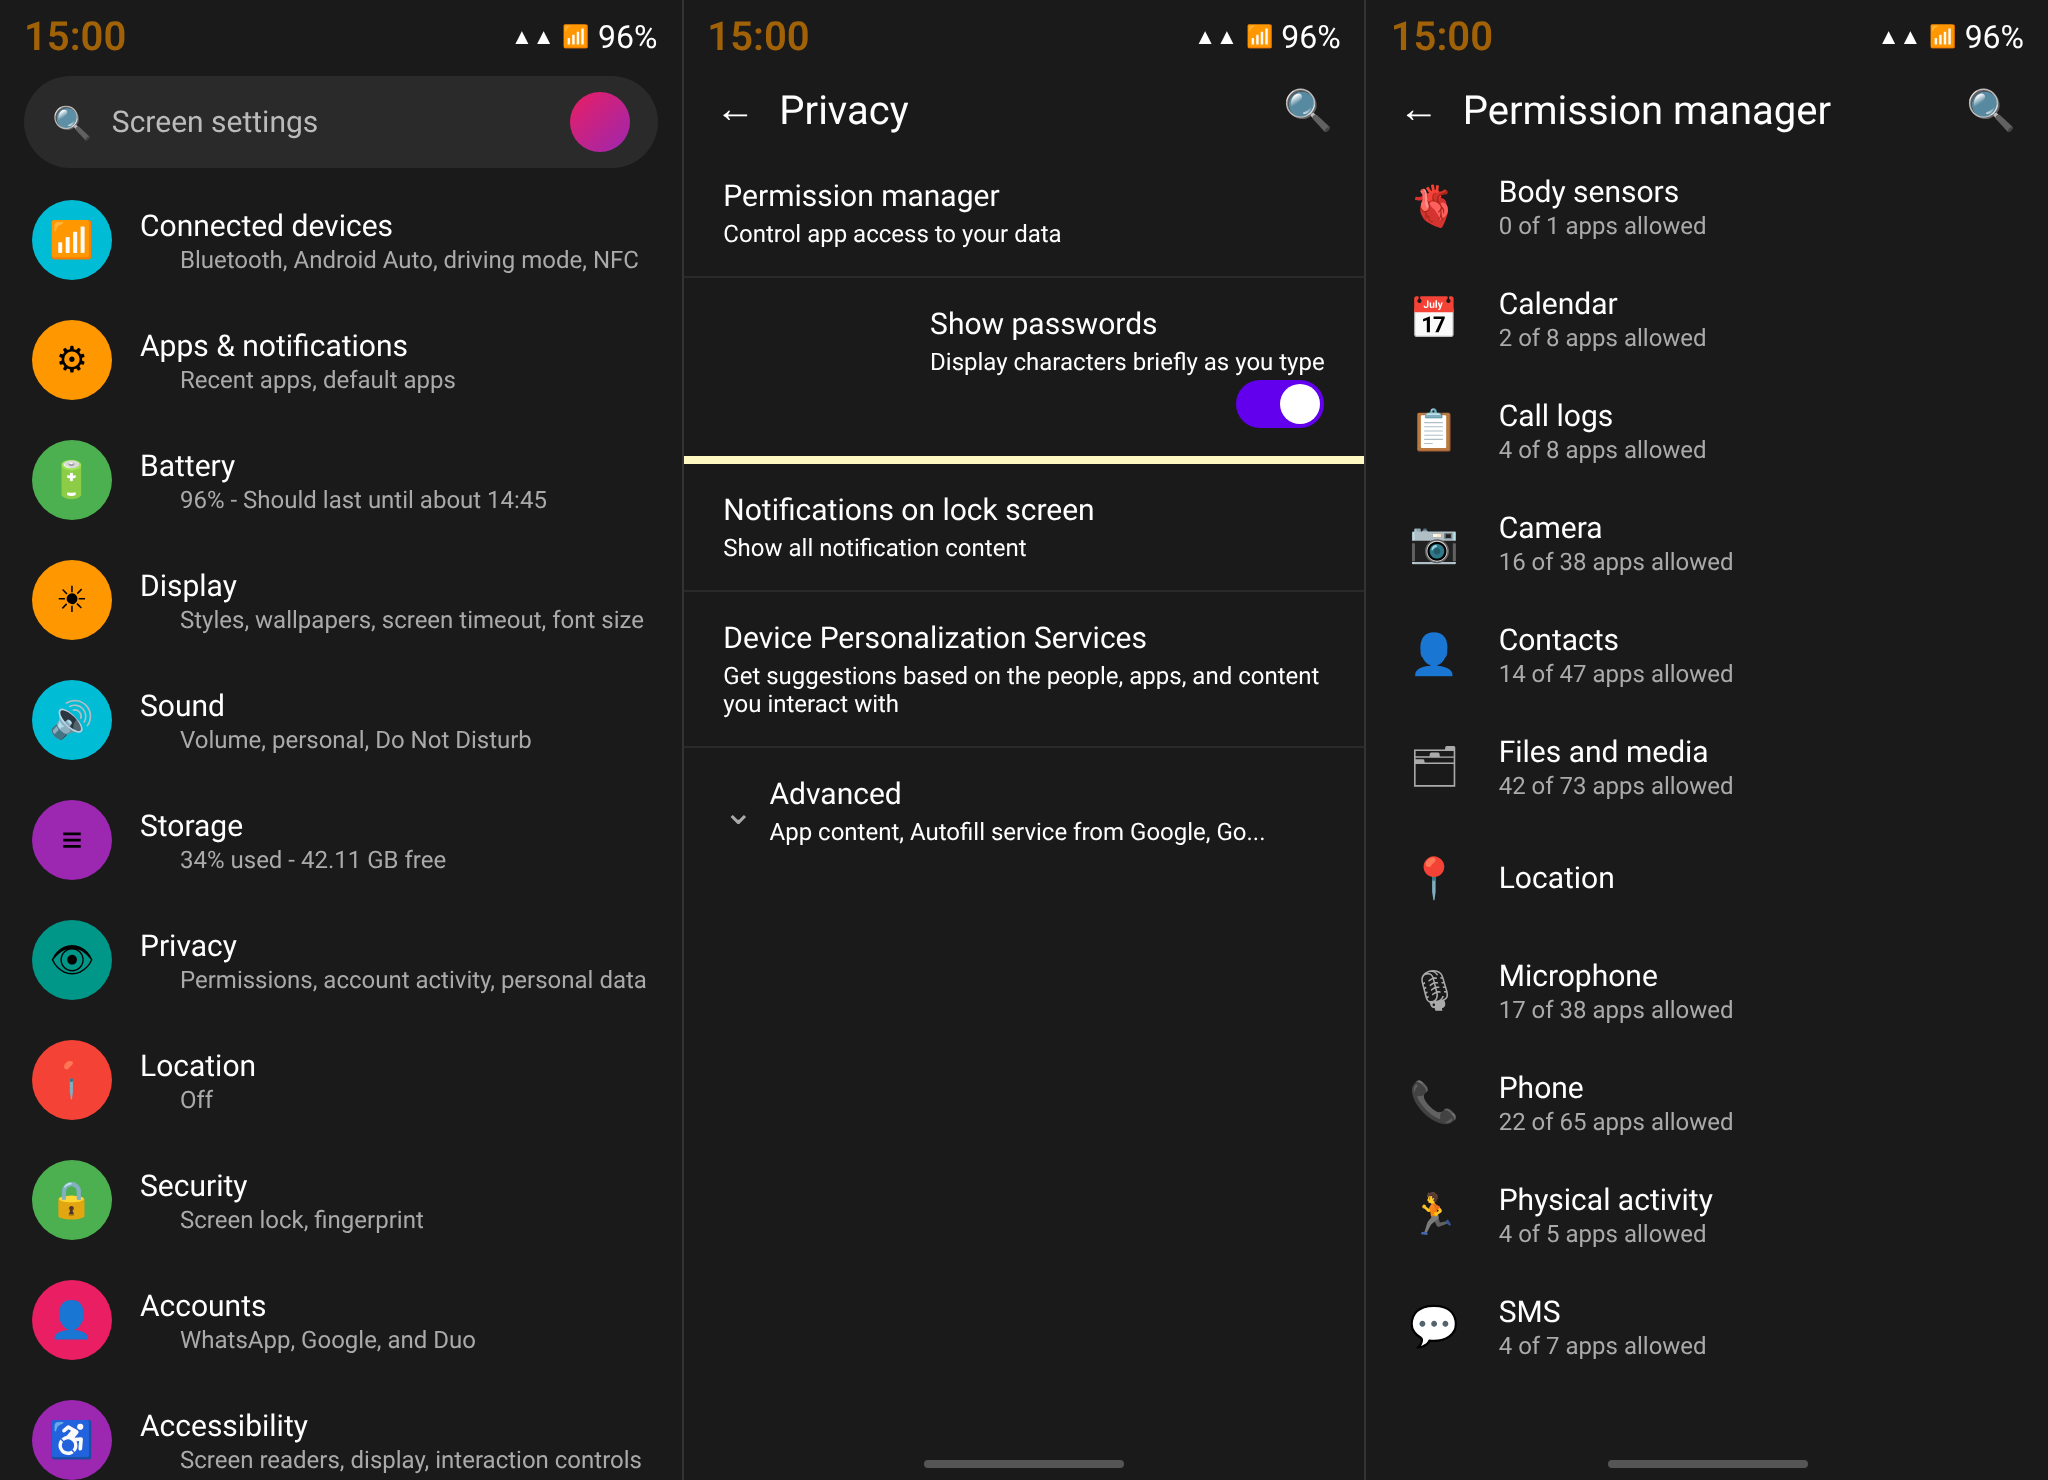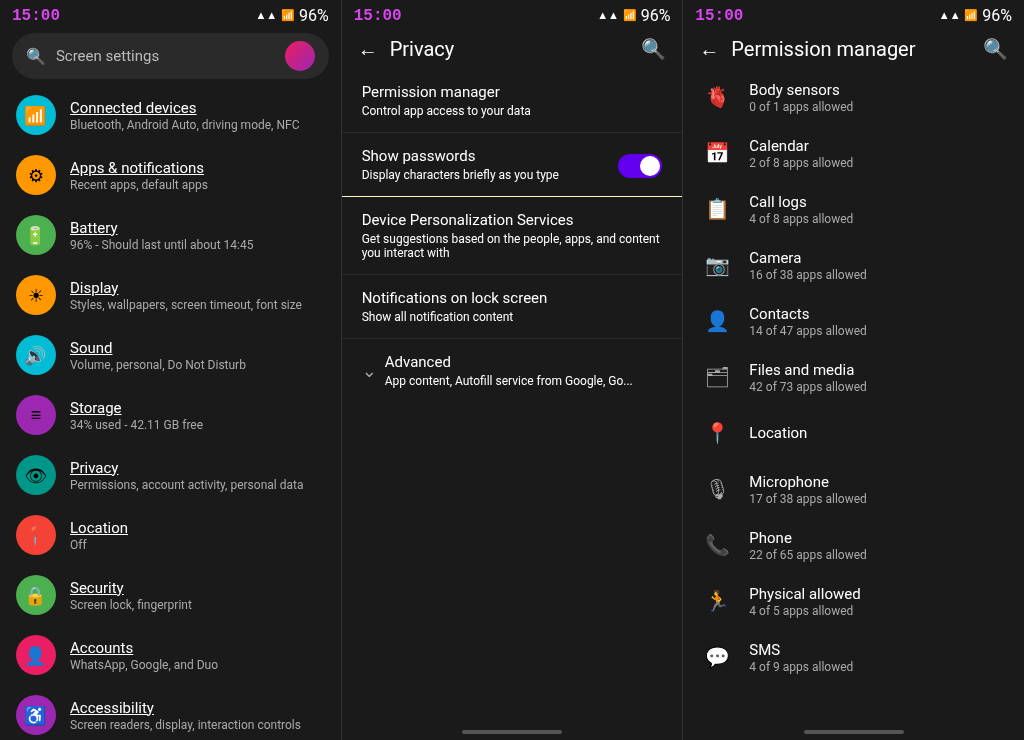--- a/index.html
+++ b/index.html
@@ -33,24 +33,23 @@
     
     .status-bar {
       display: flex;
       justify-content: space-between;
       align-items: center;
       padding: 6px 12px 4px;
       background: #1a1a1a;
     }
 
     .status-time {
-      color: #d946ef;
-      font-size: 16px;
+      color: #a16207;
+      font-size: 20px;
       font-weight: 600;
-      font-family: Liberation Mono, monospace;
     }
 
     .status-icons {
       display: flex;
       align-items: center;
       gap: 4px;
     }
 
     .status-icon {
       color: #fff;
@@ -140,27 +139,27 @@
       font-size: 18px;
       flex-shrink: 0;
     }
 
     .item-text { flex: 1; }
 
     .item-title {
       color: #fff;
       font-size: 15px;
       font-weight: 400;
-      text-decoration: underline;
     }
 
     .item-subtitle {
       color: #aaa;
       font-size: 12px;
       margin-top: 1px;
+      margin-left: 20px;
     }
 
     
     .privacy-item {
       display: flex;
       flex-direction: column;
       padding: 14px 20px;
       cursor: pointer;
       border-bottom: 1px solid #2a2a2a;
     }
@@ -172,25 +171,26 @@
     }
 
     .privacy-item-subtitle {
       color: #ffffff;
       font-size: 12px;
       margin-top: 3px;
     }
 
     .privacy-item-with-toggle {
       display: flex;
-      align-items: center;
+      align-items: flex-end;
       justify-content: space-between;
       padding: 14px 20px;
-      border-bottom: 1px solid #fef9c3;
+      border-bottom: 4px solid #fef9c3;
       cursor: pointer;
+      flex-direction: column;
     }
 
     .toggle-switch {
       width: 44px;
       height: 24px;
       background: #6200ee;
       border-radius: 12px;
       position: relative;
       flex-shrink: 0;
       margin-top: 2px;
@@ -394,26 +394,26 @@
         <div class="privacy-item-with-toggle">
       <div>
         <div class="privacy-item-title">Show passwords</div>
         <div class="privacy-item-subtitle">Display characters briefly as you type</div>
       </div>
       <div class="toggle-switch">
         <div class="toggle-knob"></div>
       </div>
     </div>
         <div class="privacy-item">
+      <div class="privacy-item-title">Notifications on lock screen</div>
+      <div class="privacy-item-subtitle">Show all notification content</div>
+    </div>
+        <div class="privacy-item">
       <div class="privacy-item-title">Device Personalization Services</div>
       <div class="privacy-item-subtitle">Get suggestions based on the people, apps, and content you interact with</div>
-    </div>
-        <div class="privacy-item">
-      <div class="privacy-item-title">Notifications on lock screen</div>
-      <div class="privacy-item-subtitle">Show all notification content</div>
     </div>
         <div class="advanced-item">
       <span class="chevron-down">⌄</span>
       <div>
         <div class="privacy-item-title">Advanced</div>
         <div class="privacy-item-subtitle">App content, Autofill service from Google, Go...</div>
       </div>
     </div>
       </div>
 
@@ -499,29 +499,29 @@
         <div class="perm-item">
     <div class="perm-icon">📞</div>
     <div class="perm-text">
       <div class="perm-title">Phone</div>
       <div class="perm-subtitle">22 of 65 apps allowed</div>
     </div>
   </div>
         <div class="perm-item">
     <div class="perm-icon">🏃</div>
     <div class="perm-text">
-      <div class="perm-title">Physical allowed</div>
+      <div class="perm-title">Physical activity</div>
       <div class="perm-subtitle">4 of 5 apps allowed</div>
     </div>
   </div>
         <div class="perm-item">
     <div class="perm-icon">💬</div>
     <div class="perm-text">
       <div class="perm-title">SMS</div>
-      <div class="perm-subtitle">4 of 9 apps allowed</div>
+      <div class="perm-subtitle">4 of 7 apps allowed</div>
     </div>
   </div>
       </div>
 
     <div class="home-indicator">
       <div class="home-bar"></div>
     </div>
   </div>
 
 </div>

